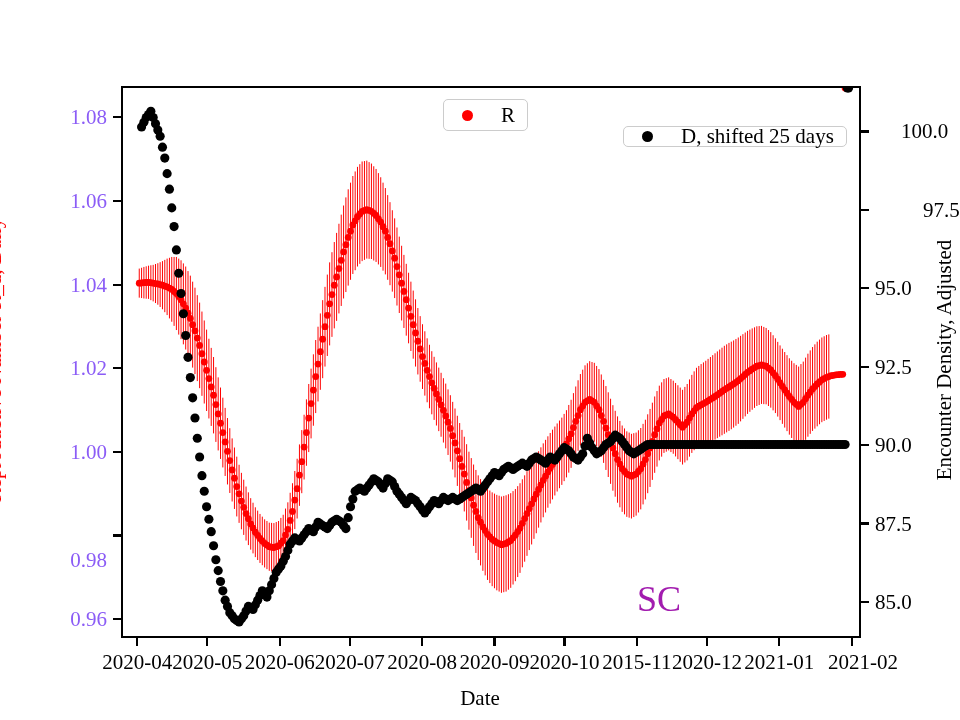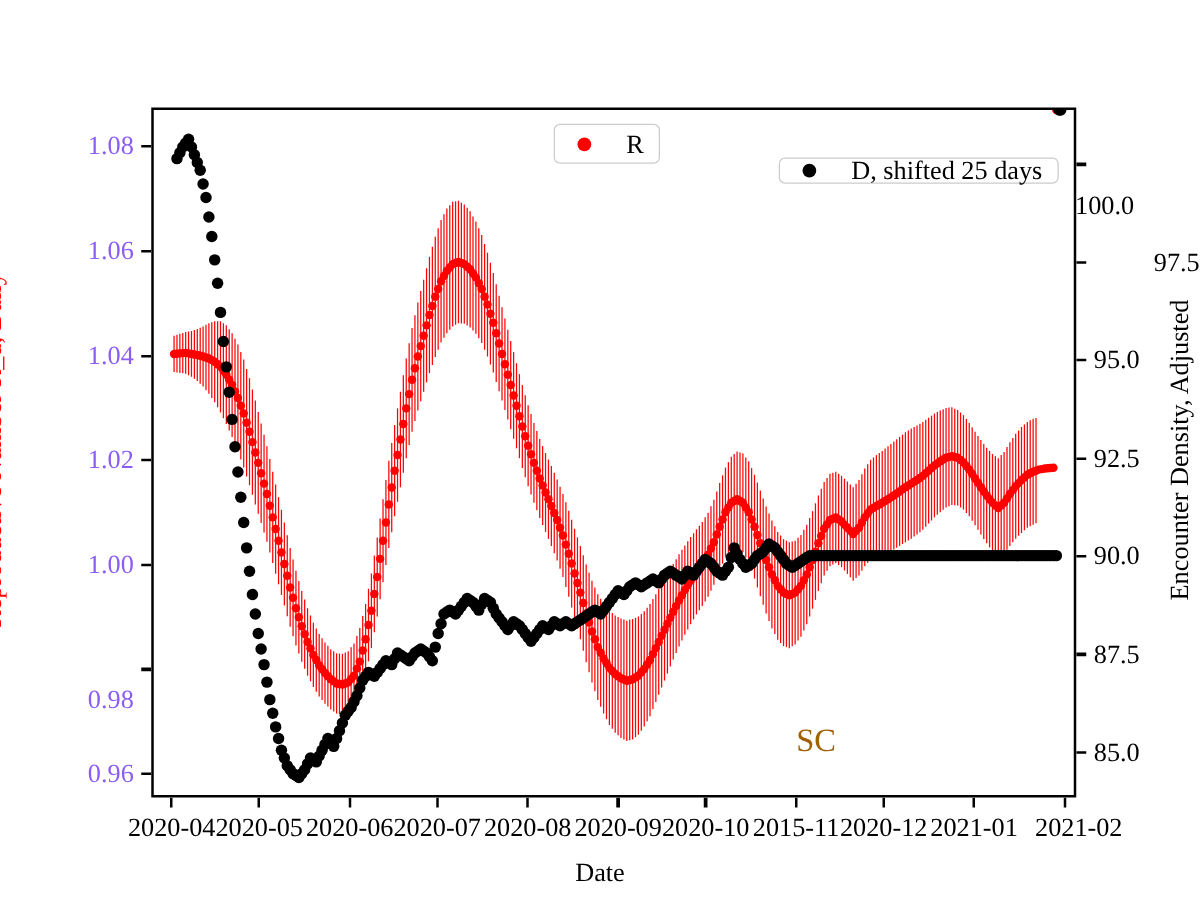--- a/index.html
+++ b/index.html
@@ -39,21 +39,21 @@
     padding:4px 12px;box-sizing:border-box;
   }
   .legend-dot{border-radius:50%;display:inline-block;}
   .legend-text{font-size:21px;color:#000;white-space:nowrap;}
   #legend-r{left:443px;top:99px;height:32px;}
   #legend-r .legend-dot{width:11px;height:11px;background:#ff0000;margin-right:28px;margin-left:6px;}
   #legend-d{left:623px;top:99px;height:21px;margin-top:27px;}
   #legend-d .legend-dot{width:11px;height:11px;background:#000000;margin-right:28px;margin-left:6px;}
   
   #annotation-sc{
-    position:absolute;left:637px;top:578px;font-size:26px;color:#a16207;
+    position:absolute;left:637px;top:578px;font-size:36px;color:#a21caf;
   }
 </style>
 </head>
 <body>
 
 <div id="figure">
 
   <div class="axis-title" id="ylabel-left">Reproductive Number R_d, Daily</div>
 
   <div class="axis-title" id="ylabel-right">Encounter Density, Adjusted</div>
@@ -69,21 +69,21 @@
       <div class="tick-label left" style="left: 107px; top: 284.636px; transform: translate(-100%, -50%);">1.04</div>
       <div class="tick-mark" style="left: 113px; top: 367.173px; width: 8px; height: 2.2px;"></div>
       <div class="tick-label left" style="left: 107px; top: 368.273px; transform: translate(-100%, -50%);">1.02</div>
       <div class="tick-mark" style="left: 113px; top: 450.809px; width: 8px; height: 2.2px;"></div>
       <div class="tick-label left" style="left: 107px; top: 451.909px; transform: translate(-100%, -50%);">1.00</div>
       <div class="tick-mark" style="left: 113px; top: 534.445px; width: 8px; height: 2.2px;"></div>
       <div class="tick-label left" style="left: 107px; top: 560px; transform: translate(-100%, -50%);">0.98</div>
       <div class="tick-mark" style="left: 113px; top: 618.082px; width: 8px; height: 2.2px;"></div>
       <div class="tick-label left" style="left: 107px; top: 619.182px; transform: translate(-100%, -50%);">0.96</div>
       <div class="tick-mark" style="left: 861px; top: 130.377px; width: 8px; height: 2.2px;"></div>
-      <div class="tick-label right" style="left: 860px; top: 131.477px; transform: translate(0px, -50%); margin-top: 34px;">100.0</div>
+      <div class="tick-label right" style="left: 901px; top: 131.477px; transform: translate(0px, -50%);">100.0</div>
       <div class="tick-mark" style="left: 861px; top: 208.786px; width: 8px; height: 2.2px;"></div>
       <div class="tick-label right" style="left: 875px; top: 209.886px; transform: translate(0px, -50%); margin-left: 48px;">97.5</div>
       <div class="tick-mark" style="left: 861px; top: 287.195px; width: 8px; height: 2.2px;"></div>
       <div class="tick-label right" style="left: 875px; top: 288.295px; transform: translate(0px, -50%);">95.0</div>
       <div class="tick-mark" style="left: 861px; top: 365.605px; width: 8px; height: 2.2px;"></div>
       <div class="tick-label right" style="left: 875px; top: 366.705px; transform: translate(0px, -50%);">92.5</div>
       <div class="tick-mark" style="left: 861px; top: 444.014px; width: 8px; height: 2.2px;"></div>
       <div class="tick-label right" style="left: 875px; top: 445.114px; transform: translate(0px, -50%);">90.0</div>
       <div class="tick-mark" style="left: 861px; top: 522.423px; width: 8px; height: 2.2px;"></div>
       <div class="tick-label right" style="left: 875px; top: 523.523px; transform: translate(0px, -50%);">87.5</div>

